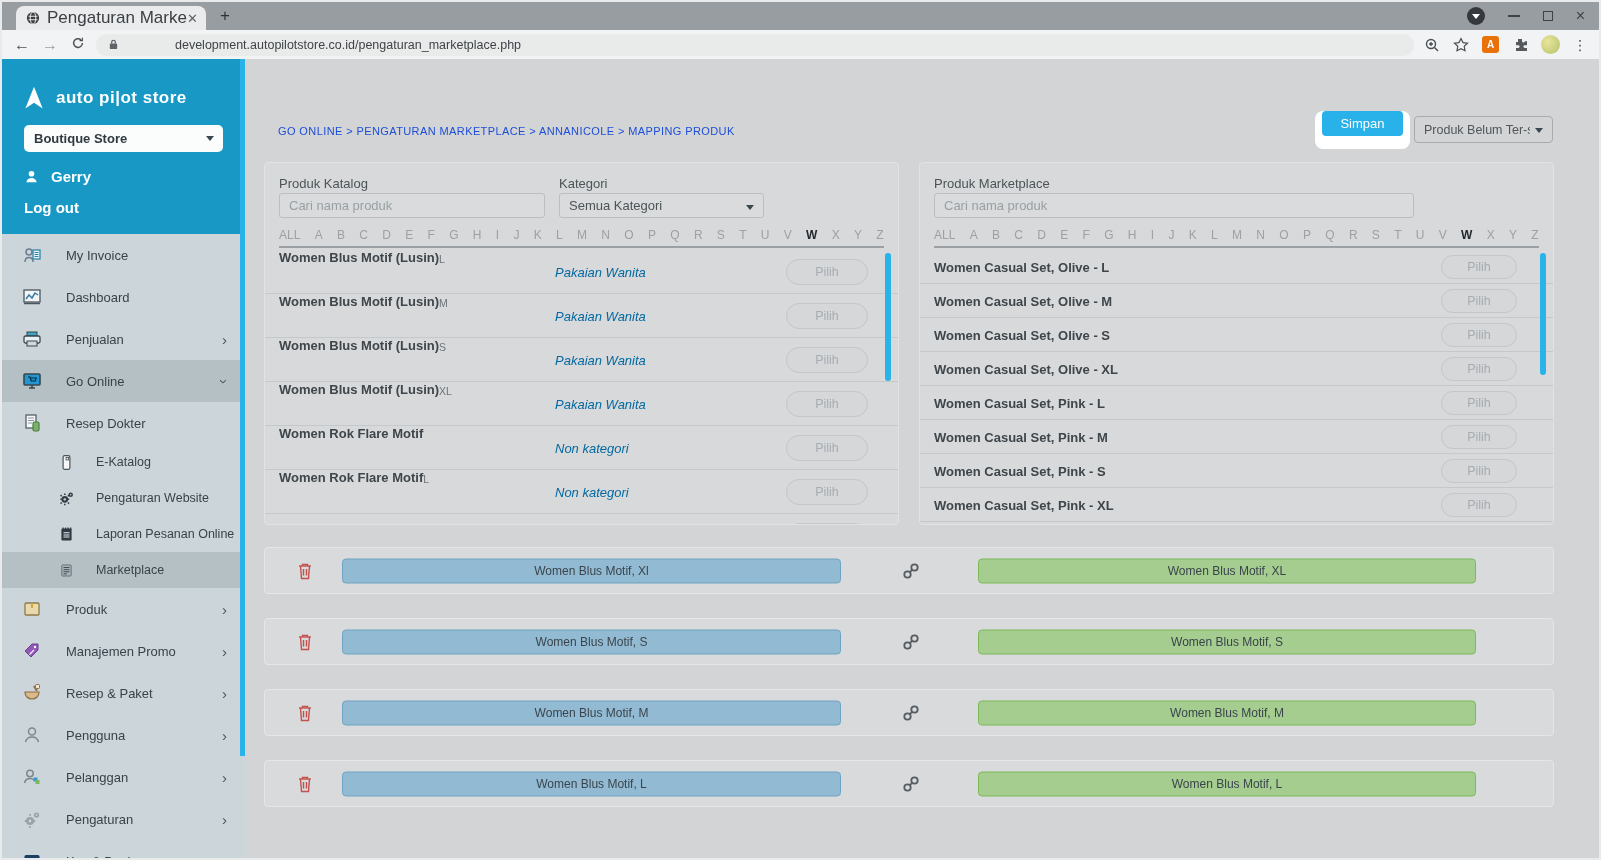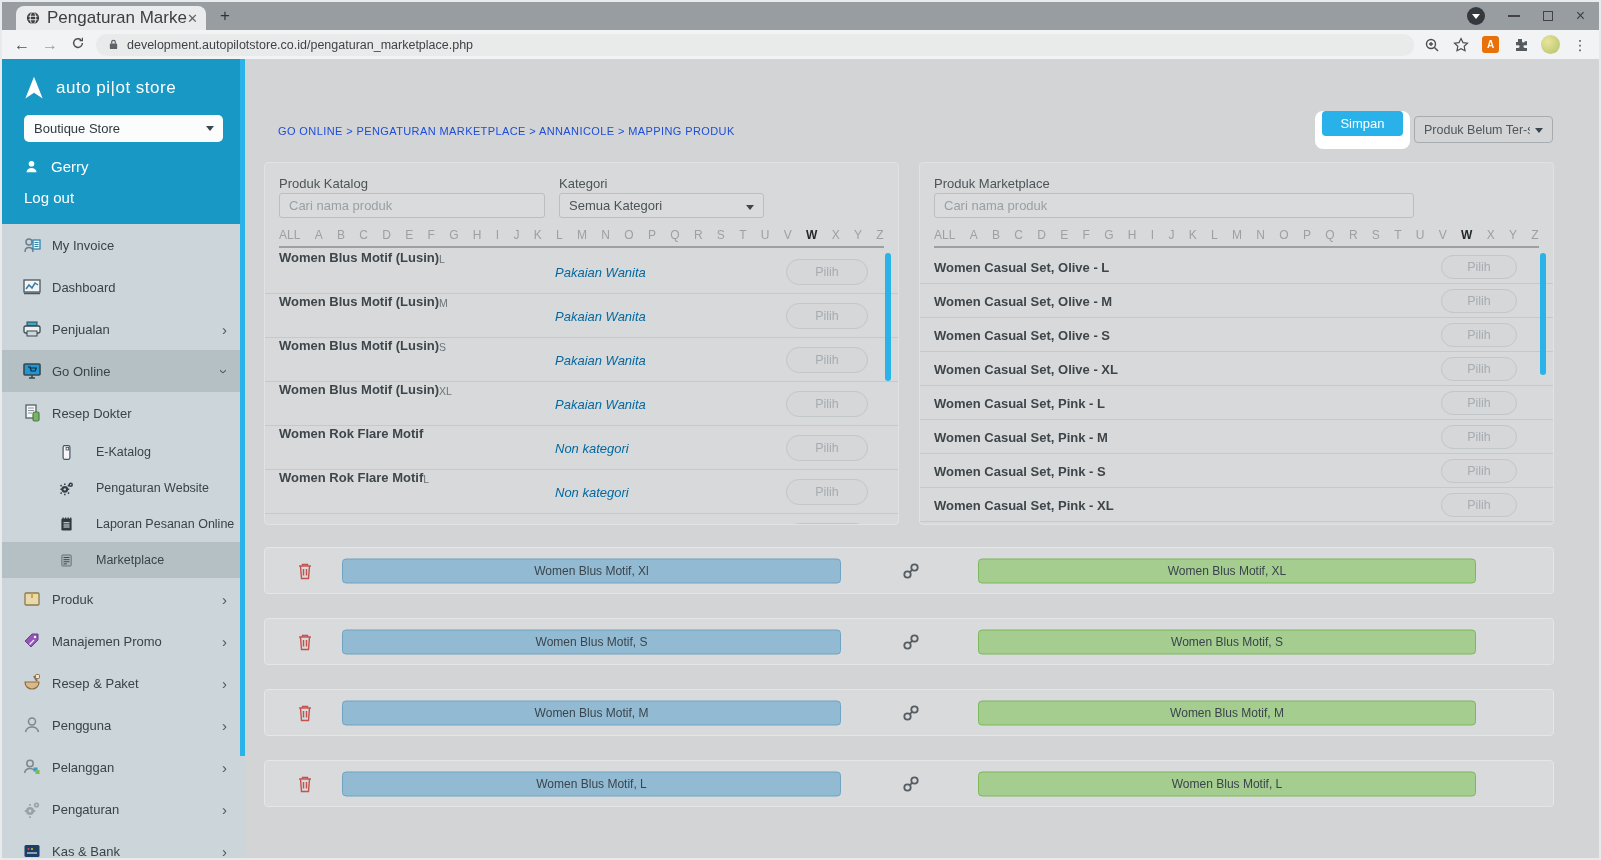--- a/index.html
+++ b/index.html
@@ -15,40 +15,40 @@
   .win-controls { position:absolute; right:14px; top:0; height:28px; display:flex; align-items:center; gap:23px; }
   .upd-circle { width:18px; height:18px; border-radius:50%; background:#35393d; display:flex; align-items:center; justify-content:center; }
   .caret-down-w { width:0; height:0; border-left:4px solid transparent; border-right:4px solid transparent; border-top:5px solid #fff; }
   .win-min { width:12px; height:2px; background:#3f4347; }
   .win-max { width:10px; height:10px; border:1.6px solid #3f4347; }
   .win-close { color:#3f4347; font-size:16px; line-height:16px; }
 
   .toolbar { position:absolute; left:0; top:28px; width:100%; height:29px; background:#f1f3f4; display:flex; align-items:center; }
   .nav-ic { font-size:16px; color:#4a4f53; width:28px; text-align:center; }
   .nav-ic.disabled { color:#9aa0a4; }
-  .urlbar { display:flex; align-items:center; height:22px; border-radius:11px; background:#e9ebeb; flex:1; margin:0 10px 0 4px; padding:0 12px; }
+  .urlbar { display:flex; align-items:center; height:22px; border-radius:11px; background:#e9ebeb; flex:1; margin:0 10px 0 4px; padding:0 12px;gap:48px; }
   .url-text { font-size:12.5px; color:#3f4348; margin-left:8px; }
   .tb-right { display:flex; align-items:center; gap:13px; padding-right:12px; }
   .ext-bag { width:17px; height:17px; background:#e8710a; border-radius:3px; color:#fff; font-size:10px; font-weight:bold; text-align:center; line-height:17px; }
   .avatar { width:19px; height:19px; border-radius:50%; background:radial-gradient(circle at 35% 35%, #e9e49c, #b2c368); }
   .kebab { color:#4a4f53; font-size:14px; letter-spacing:0; }
 
   
   .sidebar { position:absolute; left:0; top:57px; width:243px; height:803px; background:#ccd5d9; }
   .sb-scrollbar { position:absolute; right:0; top:0; width:5px; height:697px; background:#29b3e9; }
-  .sb-head { background:#1798c5; padding:12px 0 18px 0; }
+  .sb-head { background:#1798c5; padding:22px 0 18px 0;font-weight:bold; }
   .brand { display:flex; align-items:center; gap:10px; padding:4px 0 14px 20px; }
   .brand-text { color:#fff; font-size:17px; letter-spacing:.5px; }
   .store-select { position:relative; margin:0 22px; height:27px; background:#fbfcfc; border-radius:5px; display:flex; align-items:center; padding:0 24px 0 10px; }
   .store-select span { font-size:13px; color:#2f3a40; }
   .caret-down-d { position:absolute; right:9px; top:11px; width:0; height:0; border-left:4px solid transparent; border-right:4px solid transparent; border-top:5px solid #3c464d; }
   .user-row { display:flex; align-items:center; gap:12px; padding:16px 0 0 22px; color:#fff; font-size:15px; }
   .logout { padding:14px 0 0 22px; color:#fff; font-size:15px; }
 
-  .menu-item { position:relative; height:42px; display:flex; align-items:center; gap:10px; padding-left:20px; }
+  .menu-item { position:relative; height:42px; display:flex; align-items:center; gap:24px; padding-left:20px; }
   .menu-item.active { background:#b5c0c5; }
   .menu-item .lbl { font-size:13px; color:#39434a; }
   .menu-sub { position:relative; height:36px; display:flex; align-items:center; gap:21px; padding-left:56px; }
   .menu-sub.active { background:#b5c0c5; }
   .menu-sub .lbl { font-size:12.5px; color:#39434a; }
   .chev { position:absolute; right:18px; color:#4c565d; font-size:15px; }
   .chev.down { transform:rotate(90deg); }
   .mi-icon { width:20px; height:20px; flex:0 0 20px; }
   .ms-icon { width:17px; height:17px; flex:0 0 17px; }
 

